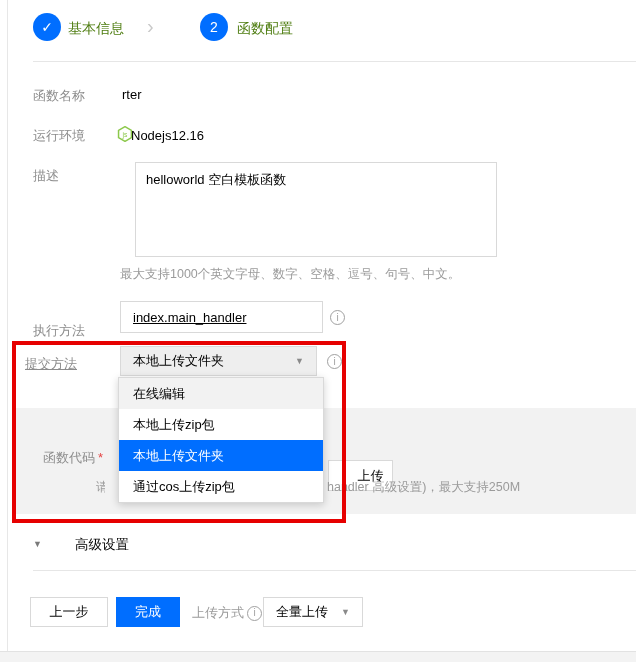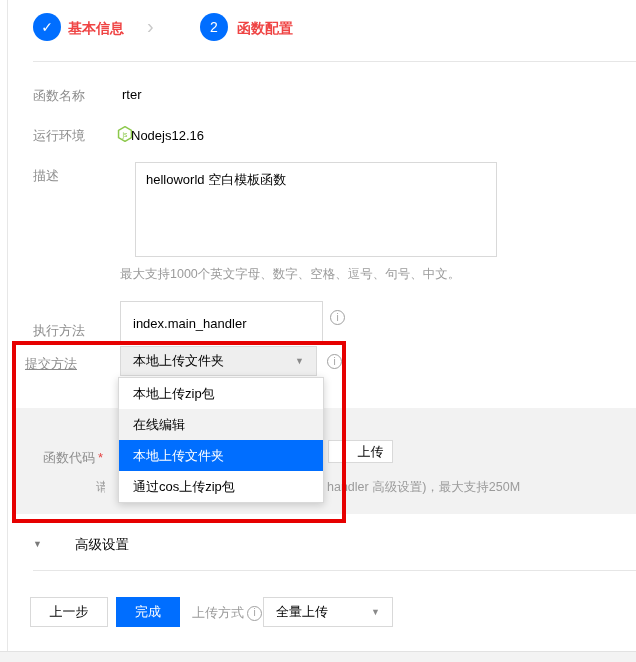--- a/index.html
+++ b/index.html
@@ -7,21 +7,21 @@
     position:relative;width:636px;height:662px;background:#fff;
     font-family:"Liberation Sans","DejaVu Sans",sans-serif;
     color:#000;overflow:hidden;
   }
   .abs{position:absolute;}
   
   .left-edge{left:7px;top:0;width:1px;height:651px;background:#e7e7e7;}
   .bottom-strip{left:0;top:651px;width:636px;height:11px;background:#f3f3f3;border-top:1px solid #e2e2e2;}
   
   .step-circle{width:28px;height:28px;border-radius:50%;color:#fff;display:flex;align-items:center;justify-content:center;font-size:14px;}
-  .step-label{font-size:14px;font-weight:bold;color:#ef4444;}
+  .step-label{font-size:14px;font-weight:normal;color:#4d7c0f;}
   .step-chevron{color:#c9c9c9;font-size:20px;line-height:20px;}
   .divider{height:1px;background:#e6e6e6;}
   
   .flabel{font-size:13px;color:#8c8c8c;}
   .fvalue{font-size:13px;color:#000;}
   .hint{font-size:12.5px;color:#9b9b9b;}
   .tbox{border:1px solid #d9d9d9;background:#fff;box-sizing:border-box;}
   textarea.tbox{resize:none;font-family:inherit;font-size:13px;color:#000;padding:8px 10px;outline:none;margin-left:15px;}
   input.tbox{font-family:inherit;font-size:13px;color:#000;padding:0 12px;outline:none;}
   .select{border:1px solid #d9d9d9;box-sizing:border-box;display:flex;align-items:center;font-size:13px;color:#000;padding:0 12px;cursor:pointer;background:#fff;}
@@ -72,55 +72,55 @@
     <path d="M12 2.2 L20.6 7.1 V16.9 L12 21.8 L3.4 16.9 V7.1 Z" fill="none" stroke="#8cc84b" stroke-width="2" stroke-linejoin="round"></path>
     <text x="12" y="15.5" font-size="9" font-family="Liberation Sans, sans-serif" fill="#8cc84b" text-anchor="middle">js</text>
   </svg>
   <div class="abs fvalue" style="left:131px;top:128px;">Nodejs12.16</div>
 
   <div class="abs flabel" style="left:33px;top:167px;">描述</div>
   <textarea class="abs tbox" style="left: 120px; top: 162px; width: 362px; height: 95px;">helloworld 空白模板函数</textarea>
   <div class="abs hint" style="left:120px;top:266px;">最大支持1000个英文字母、数字、空格、逗号、句号、中文。</div>
 
   <div class="abs flabel" style="left:33px;top:310px;margin-top:12px;">执行方法</div>
-  <input class="abs tbox" style="left: 120px; top: 301px; width: 203px; height: 44px;" value="index.main_handler">
+  <input class="abs tbox" style="left: 120px; top: 301px; width: 203px; height: 32px; text-decoration: underline;" value="index.main_handler">
   <div class="abs info-icon" style="left:330px;top:310px;">i</div>
 
   <div class="abs flabel" style="left:25px;top:355px;text-decoration:underline;">提交方法</div>
   <div class="abs select gray" style="left:120px;top:346px;width:197px;height:30px;">
     <span>本地上传文件夹</span>
     <span class="caret">▼</span>
   </div>
   <div class="abs info-icon" style="left:327px;top:354px;">i</div>
 
   <div class="abs gray-panel" style="left:13px;top:408px;width:623px;height:106px;"></div>
   <div class="abs flabel" style="left:43px;top:449px;"><span>函数代码</span><span class="req">*</span></div>
   <div class="abs tbox" style="left:120px;top:440px;width:204px;height:31px;background:#fff;"></div>
-  <div class="abs btn ghost" style="left:328px;top:440px;width:65px;height:23px;padding-left:20px;">上传</div>
+  <div class="abs btn ghost" style="left:328px;top:460px;width:65px;height:31px;padding-left:20px;">上传</div>
   <div class="abs hint clip" style="left:96px;top:479px;width:9px;">请</div>
   <div class="abs hint" style="left:327px;top:479px;">handler 高级设置)，最大支持250M</div>
 
   <div class="abs menu" style="left:118px;top:377px;width:206px;">
+    <div class="item hovered">在线编辑</div>
     <div class="item">本地上传zip包</div>
-    <div class="item hovered">在线编辑</div>
     <div class="item selected" style="background:#006eff;">本地上传文件夹</div>
     <div class="item">通过cos上传zip包</div>
   </div>
 
   <div class="abs annotation" style="left:12px;top:341px;width:334px;height:182px;"></div>
 
   <div class="abs adv-caret" style="left:33px;top:539px;">▼</div>
   <div class="abs" style="left:47px;top:536px;font-size:13.5px;color:#000;margin-left:28px;">高级设置</div>
   <div class="abs divider" style="left:33px;top:570px;width:603px;"></div>
 
   <div class="abs btn ghost" style="left:30px;top:597px;width:78px;height:30px;">上一步</div>
   <div class="abs btn primary" style="left:116px;top:597px;width:64px;height:30px;background:#006eff;">完成</div>
   <div class="abs" style="left:192px;top:604px;display:flex;align-items:center;gap:3px;">
     <span class="hint" style="font-size:13px;">上传方式</span>
     <span class="info-icon">i</span>
   </div>
-  <div class="abs select" style="left:263px;top:597px;width:130px;height:30px;">
+  <div class="abs select" style="left:263px;top:597px;width:100px;height:30px;">
     <span>全量上传</span>
     <span class="caret">▼</span>
   </div>
 
   <div class="abs bottom-strip"></div>
 </div>
 
 </body></html>

